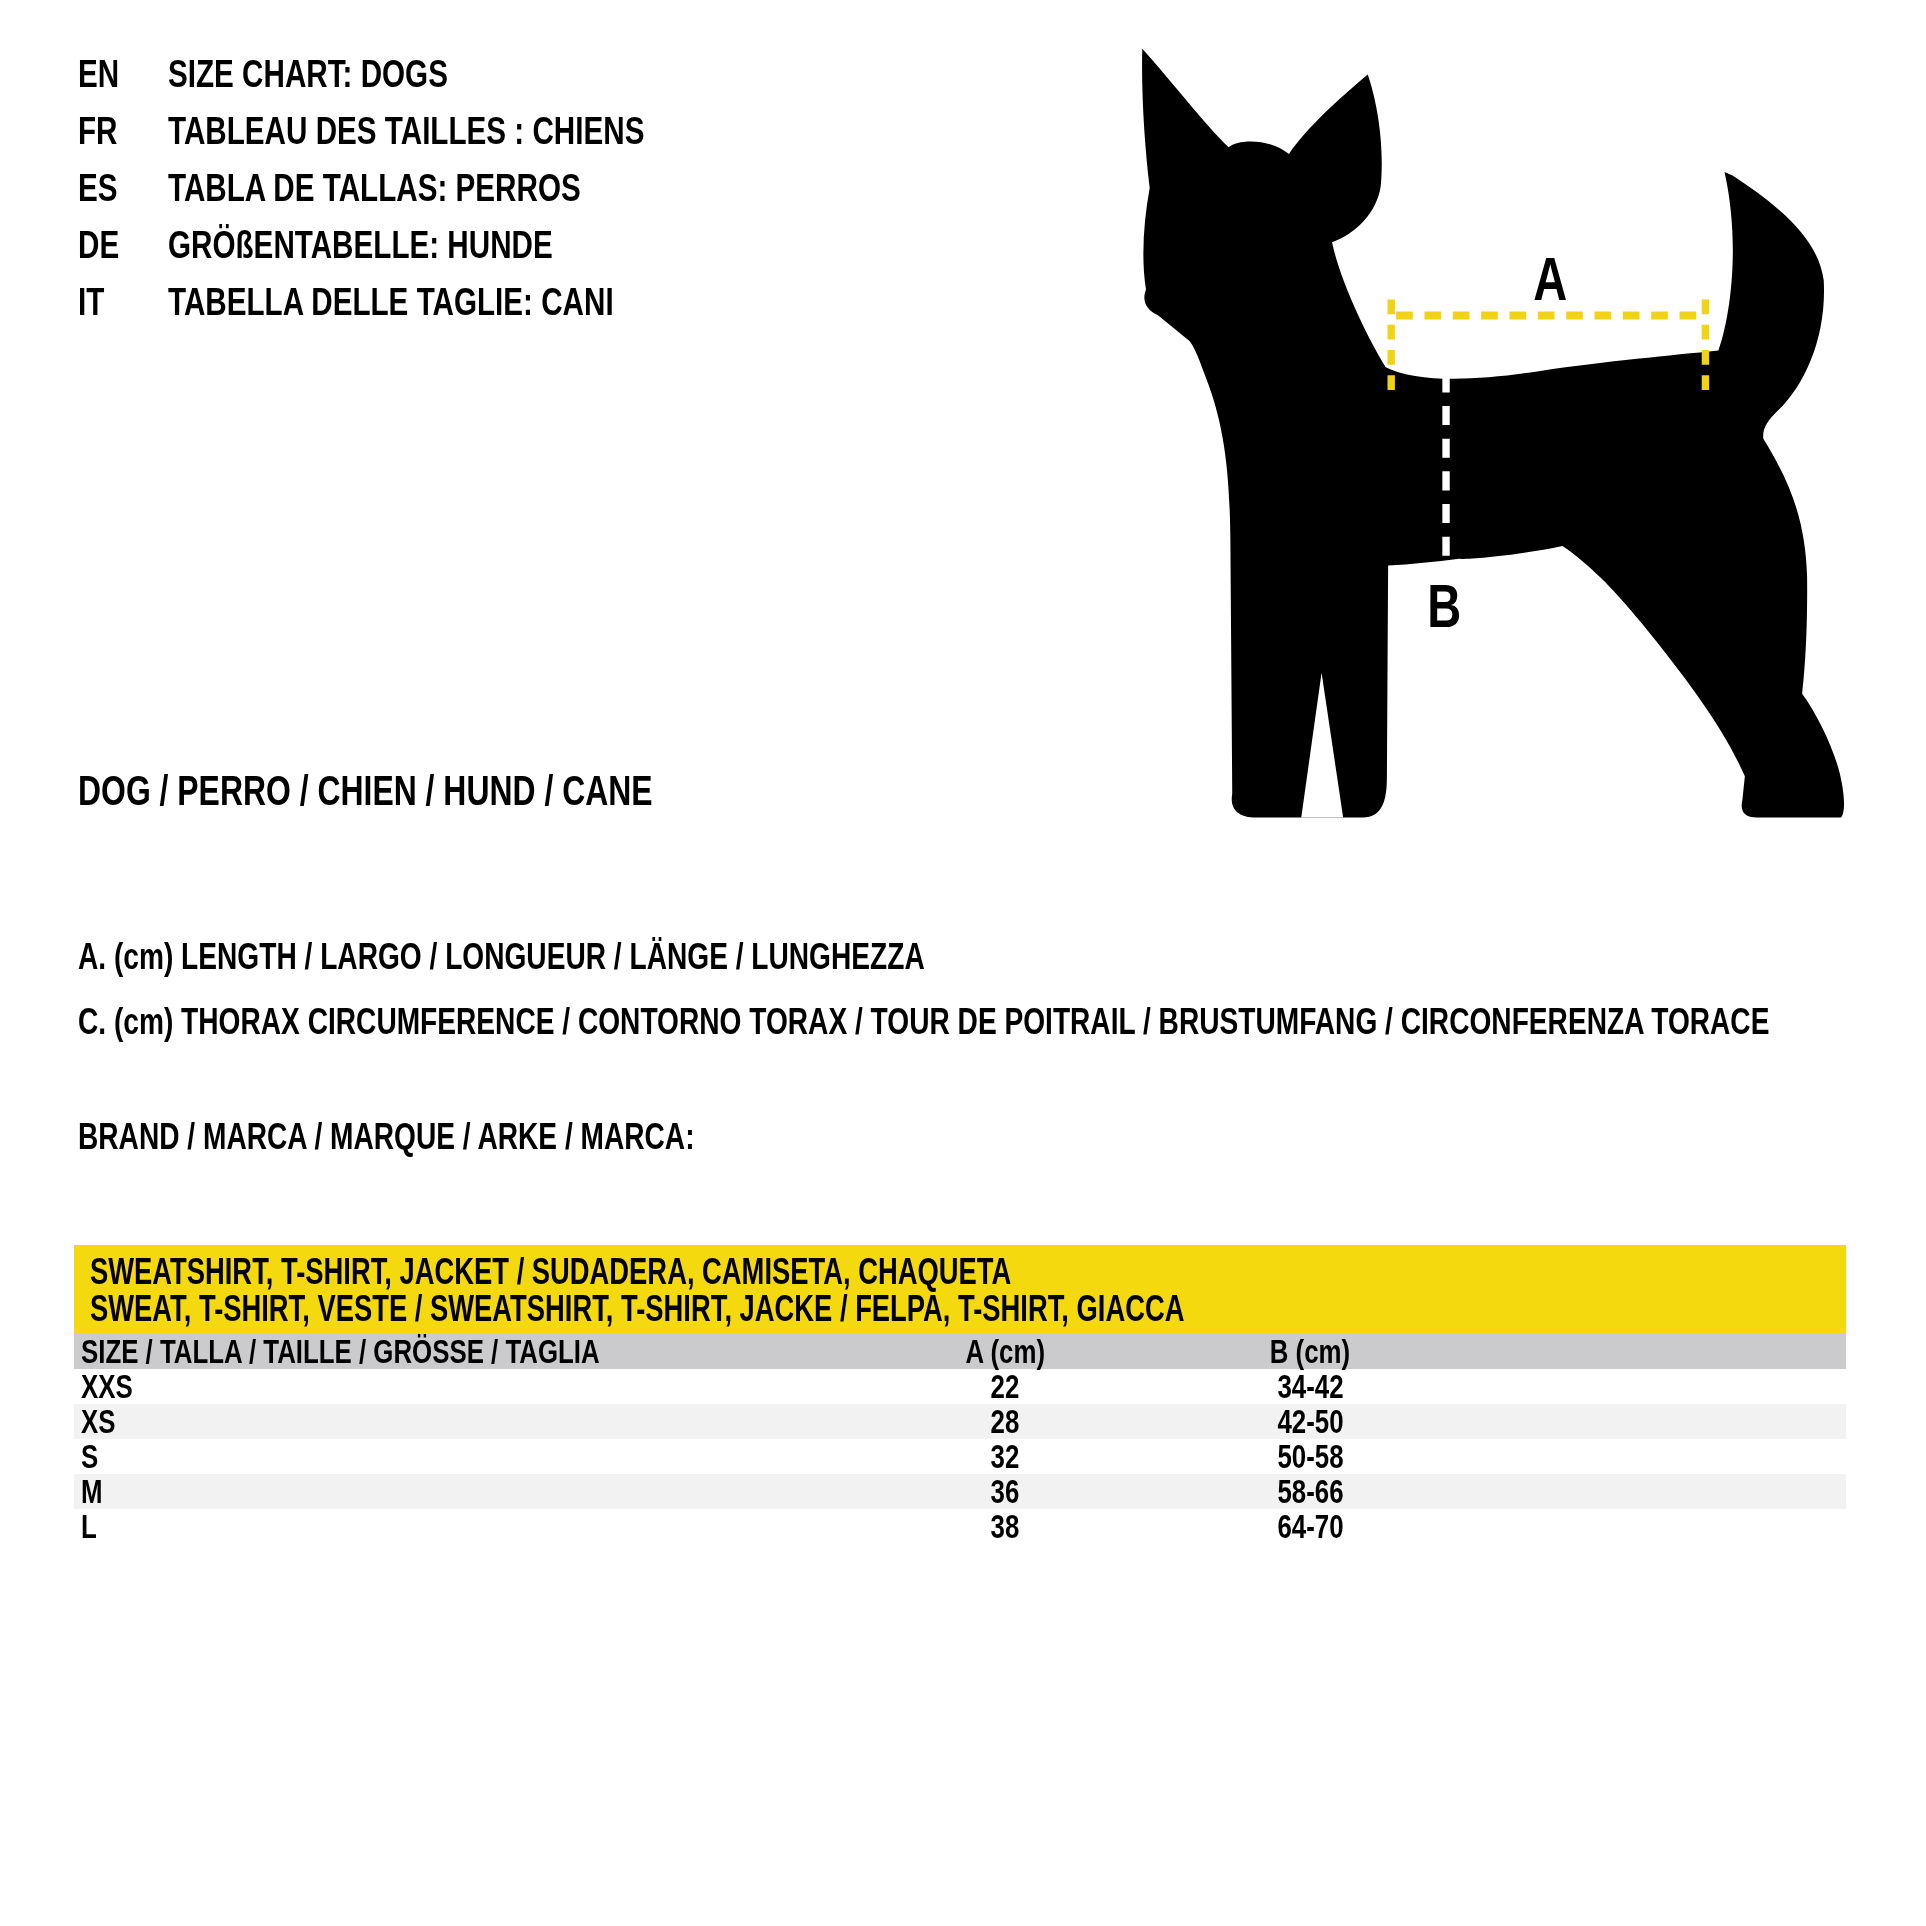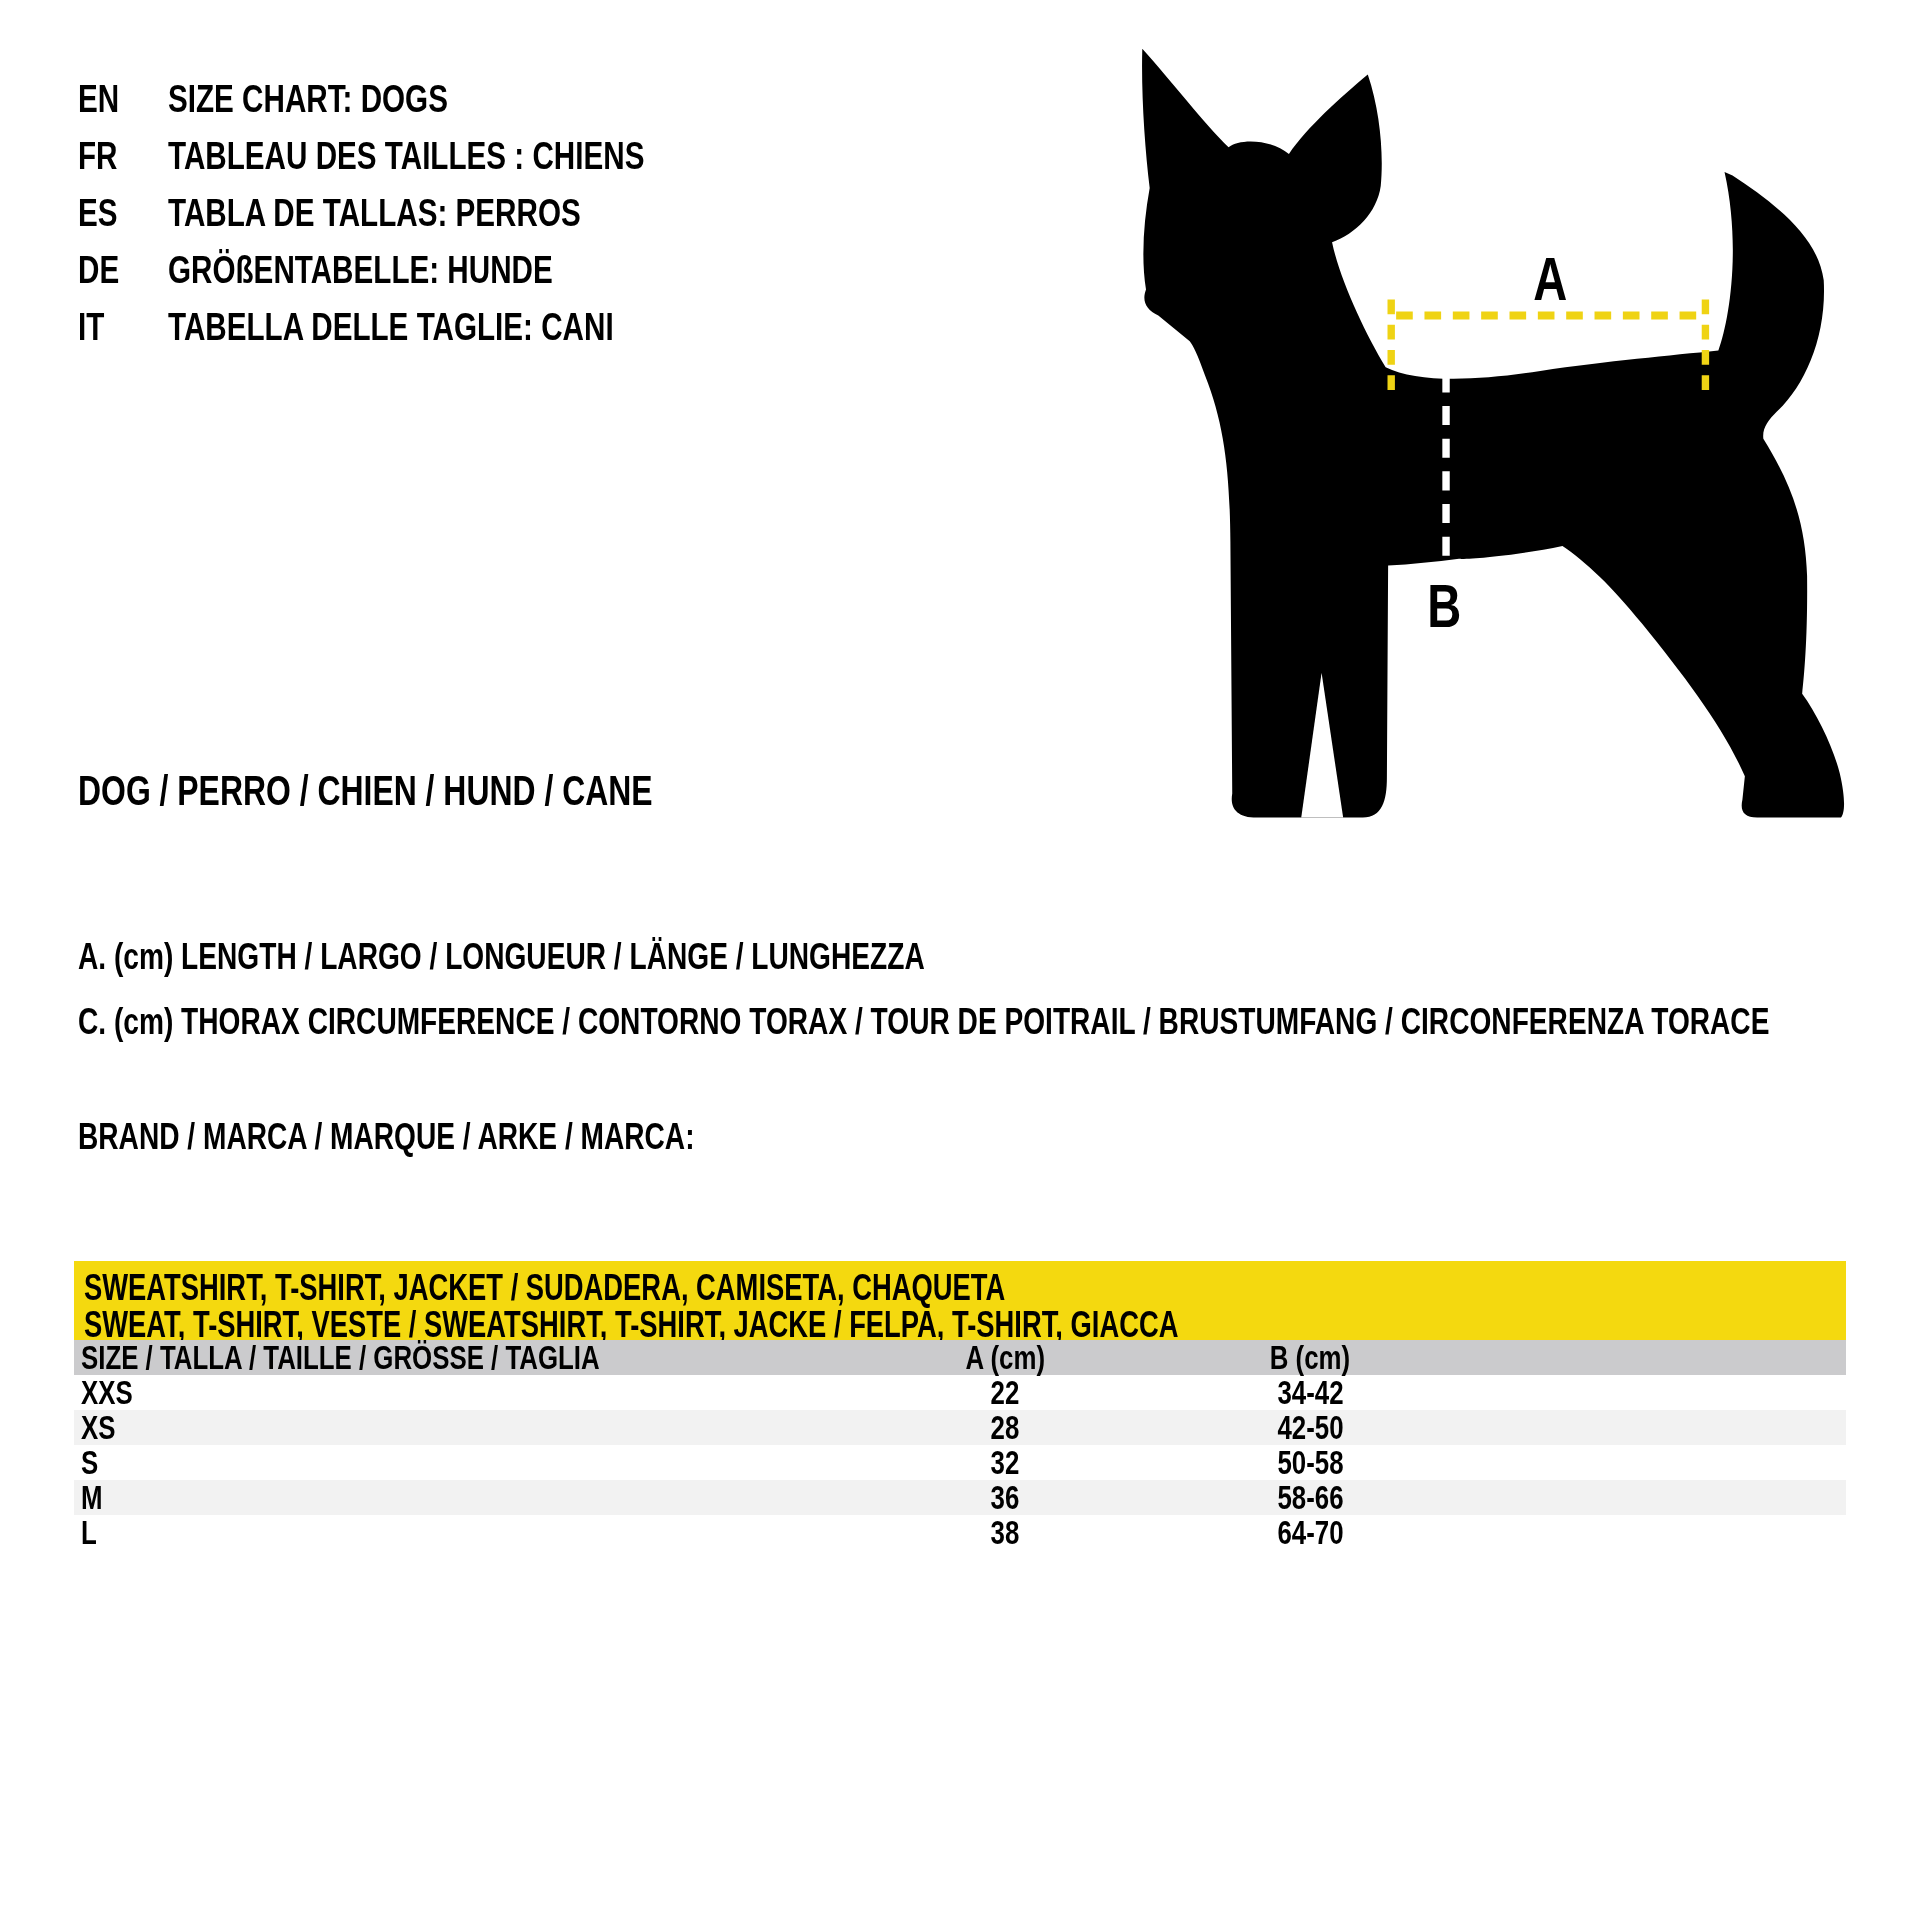--- a/index.html
+++ b/index.html
@@ -18,21 +18,21 @@
     overflow:hidden;
     font-family:"Liberation Sans","DejaVu Sans",sans-serif;
     font-weight:700;
     color:var(--ink);
   }
   
   .cx{display:inline-block;transform:scaleX(0.76);transform-origin:0 50%;white-space:nowrap;}
   .cxc{display:inline-block;transform:scaleX(0.76);transform-origin:50% 50%;white-space:nowrap;}
 
   
-  .lang-list{position:absolute;left:78px;top:70px;}
+  .lang-list{position:absolute;left:78px;top:45px;}
   .lang-row{display:flex;align-items:center;height:57px;font-size:39px;}
   .lang-code{width:90px;flex:0 0 90px;}
 
   
   .dog-layer{position:absolute;left:0;top:0;width:1926px;height:1926px;}
   .dog-fill{fill:var(--ink);}
   .gap-fill{fill:var(--paper);}
   .dash-a{stroke:var(--dash-yellow);stroke-width:13px;stroke-dasharray:27 19;fill:none;}
   .dash-tick{stroke:var(--dash-yellow);stroke-width:12px;stroke-dasharray:24 17;fill:none;}
   .dash-b{stroke:#FFFFFF;stroke-width:12px;stroke-dasharray:31 22;fill:none;}
@@ -43,21 +43,21 @@
 
   .dog-caption{position:absolute;left:78px;top:771px;font-size:42px;line-height:39px;}
 
   .note{position:absolute;left:78px;font-size:37px;line-height:38px;}
   .note-a{top:938px;}
   .note-c{top:1003px;}
   .brand-line{position:absolute;left:78px;top:1118px;font-size:37px;line-height:38px;}
 
   
   .size-table{position:absolute;left:74px;top:1245px;width:1772px;}
-  .band{background:var(--band-yellow);height:79px;padding-left:10px;box-sizing:border-box;margin-top:16px;}
+  .band{background:var(--band-yellow);height:89px;padding-left:16px;box-sizing:border-box;}
   .band-line{display:block;font-size:36px;line-height:37px;}
   .band-line.first{padding-top:8px;}
   .thead{background:var(--head-gray);}
   .trow{position:relative;height:35px;}
   .trow.alt{background:var(--row-alt);}
   .cell-size{position:absolute;left:7.4px;top:0;height:100%;display:flex;align-items:center;font-size:34px;}
   .cell-a,.cell-b{position:absolute;top:0;height:100%;width:370px;display:flex;align-items:center;justify-content:center;font-size:34px;}
   .cell-a{left:746px;}
   .cell-b{left:1051px;}
 </style>

